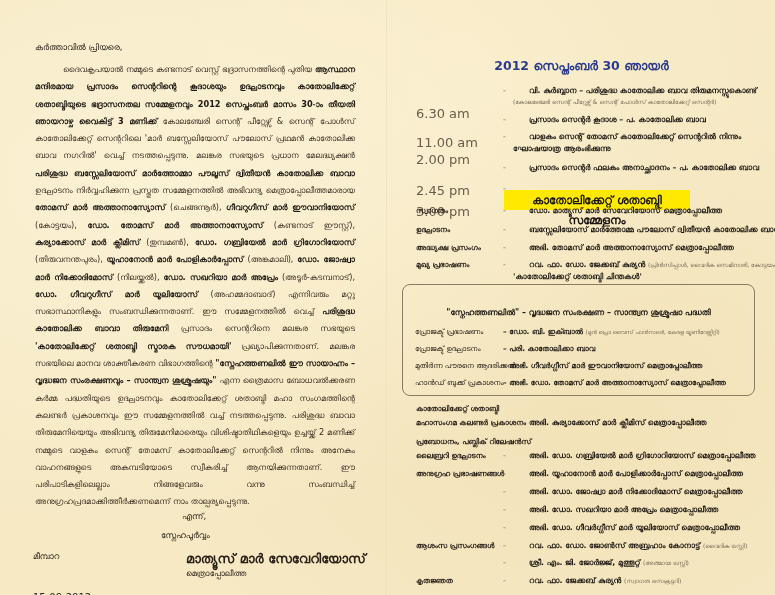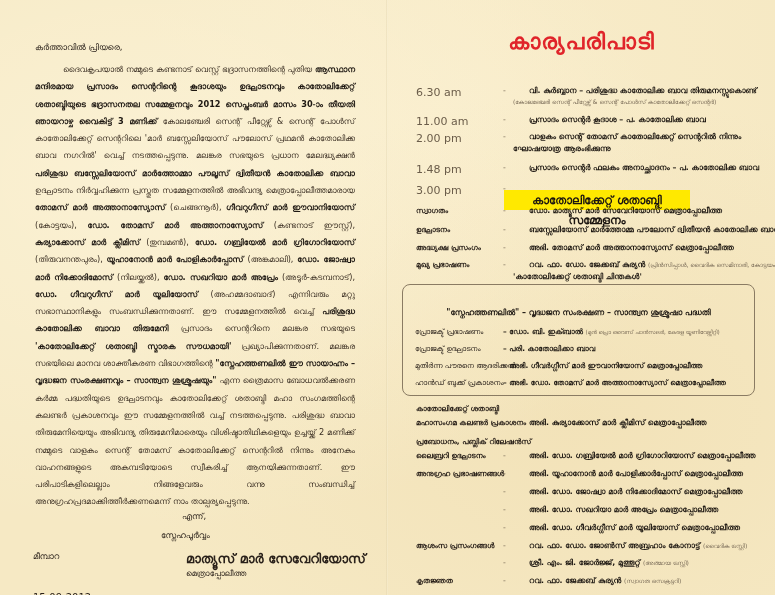--- a/index.html
+++ b/index.html
@@ -43,21 +43,21 @@
     .prog-title {
       position: absolute; left: 0; width: 387px; top: 28px; text-align: center;
       font-family: "DejaVu Serif", serif; font-weight: bold;
       font-size: 22px; color: #e0242a; letter-spacing: 1px;
     }
     .prog-date {
       position: absolute; left: 0; width: 387px; top: 58px; text-align: center;
       font-weight: bold; font-size: 12.5px; color: #2b3a8c;
     }
     .row { position: absolute; left: 28px; width: 350px; font-size: 7.8px; }
-    .row .t { position: absolute; left: 0; color: #6b5d4a; font-size: 11px; }
+    .row .t { position: absolute; left: 0; color: #6b5d4a; font-size: 13px; margin-top: 20px; }
     .row .lbl { position: absolute; left: 0; font-weight: bold; font-size: 7.4px; color: #2a211a; }
     .row .dash { position: absolute; left: 87px; color: #7a6c58; }
     .row .v { position: absolute; left: 97px; font-weight: bold; white-space: nowrap; color: #1e1812; margin-left: 16px; }
     .row .sub { font-weight: normal; color: #7a6c58; font-size: 6px; }
     .row .sub-line { position: absolute; left: 97px; top: 12px; font-size: 6px; color: #7a6c58; white-space: nowrap; }
     .row .cont { position: absolute; left: 97px; top: 12px; font-weight: bold; white-space: nowrap; color: #1e1812; }
 
     .highlight {
       position: absolute; left: 116px; top: 178px; width: 186px; height: 20px;
       background: #ffe900; color: #1a1410;
@@ -91,41 +91,41 @@
   <div class="letter-body" id="letter-body"><span class="indent"></span><span>ദൈവകൃപയാൽ നമ്മുടെ കണ്ടനാട് വെസ്റ്റ് ഭദ്രാസനത്തിന്റെ പുതിയ </span><b>ആസ്ഥാന മന്ദിരമായ പ്രസാദം സെന്ററിന്റെ കൂദാശയും ഉദ്ഘാടനവും കാതോലിക്കേറ്റ് ശതാബ്ദിയുടെ ഭദ്രാസനതല സമ്മേളനവും 2012 സെപ്തംബർ മാസം 30-ാം തീയതി ഞായറാഴ്ച വൈകിട്ട് 3 മണിക്ക്</b><span> കോലഞ്ചേരി സെന്റ് പീറ്റേഴ്സ് &amp; സെന്റ് പോൾസ് കാതോലിക്കേറ്റ് സെന്ററിലെ 'മാർ ബസ്സേലിയോസ് പൗലോസ് പ്രഥമൻ കാതോലിക്ക ബാവ നഗറിൽ' വെച്ച് നടത്തപ്പെടുന്നു. മലങ്കര സഭയുടെ പ്രധാന മേലദ്ധ്യക്ഷൻ </span><b>പരിശുദ്ധ ബസ്സേലിയോസ് മാർത്തോമ്മാ പൗലൂസ് ദ്വിതീയൻ കാതോലിക്ക ബാവാ</b><span> ഉദ്ഘാടനം നിർവ്വഹിക്കുന്ന പ്രസ്തുത സമ്മേളനത്തിൽ അഭിവന്ദ്യ മെത്രാപ്പോലീത്തമാരായ </span><b>തോമസ് മാർ അത്താനാസ്യോസ്</b><span> (ചെങ്ങന്നൂർ), </span><b>ഗീവറുഗീസ് മാർ ഈവാനിയോസ്</b><span> (കോട്ടയം), </span><b>ഡോ. തോമസ് മാർ അത്താനാസ്യോസ്</b><span> (കണ്ടനാട് ഈസ്റ്റ്), </span><b>കുര്യാക്കോസ് മാർ ക്ലീമിസ്</b><span> (തുമ്പമൺ), </span><b>ഡോ. ഗബ്രിയേൽ മാർ ഗ്രിഗോറിയോസ്</b><span> (തിരുവനന്തപുരം), </span><b>യൂഹാനോൻ മാർ പോളികാർപ്പോസ്</b><span> (അങ്കമാലി), </span><b>ഡോ. ജോഷ്വാ മാർ നിക്കോദിമോസ്</b><span> (നിലയ്ക്കൽ), </span><b>ഡോ. സഖറിയാ മാർ അപ്രേം</b><span> (അടൂർ-കടമ്പനാട്), </span><b>ഡോ. ഗീവറുഗീസ് മാർ യൂലിയോസ്</b><span> (അഹമ്മദാബാദ്) എന്നിവരും മറ്റു സഭാസ്ഥാനികളും സംബന്ധിക്കുന്നതാണ്. ഈ സമ്മേളനത്തിൽ വെച്ച് </span><b>പരിശുദ്ധ കാതോലിക്ക ബാവാ തിരുമേനി</b><span> പ്രസാദം സെന്ററിനെ മലങ്കര സഭയുടെ </span><b>'കാതോലിക്കേറ്റ് ശതാബ്ദി സ്മാരക സൗധമായി'</b><span> പ്രഖ്യാപിക്കുന്നതാണ്. മലങ്കര സഭയിലെ മാനവ ശാക്തീകരണ വിഭാഗത്തിന്റെ </span><b>"സ്നേഹത്തണലിൽ ഈ സായാഹ്നം – വൃദ്ധജന സംരക്ഷണവും – സാന്ത്വന ശുശ്രൂഷയും"</b><span> എന്ന ത്രൈമാസ ബോധവൽക്കരണ കർമ്മ പദ്ധതിയുടെ ഉദ്ഘാടനവും കാതോലിക്കേറ്റ് ശതാബ്ദി മഹാ സംഗമത്തിന്റെ കലണ്ടർ പ്രകാശനവും ഈ സമ്മേളനത്തിൽ വച്ച് നടത്തപ്പെടുന്നു. പരിശുദ്ധ ബാവാ തിരുമേനിയെയും അഭിവന്ദ്യ തിരുമേനിമാരെയും വിശിഷ്ടാതിഥികളെയും ഉച്ചയ്ക്ക് 2 മണിക്ക് നമ്മുടെ വാളകം സെന്റ് തോമസ് കാതോലിക്കേറ്റ് സെന്ററിൽ നിന്നും അനേകം വാഹനങ്ങളുടെ അകമ്പടിയോടെ സ്വീകരിച്ച് ആനയിക്കുന്നതാണ്. ഈ പരിപാടികളിലെല്ലാം നിങ്ങളേവരും വന്നു സംബന്ധിച്ച് അനുഗ്രഹപ്രദമാക്കിത്തീർക്കണമെന്ന് നാം താല്പര്യപ്പെടുന്നു.</span></div>
   <div class="closing closing-1">എന്ന്,</div>
   <div class="closing closing-2">സ്നേഹപൂർവ്വം</div>
   <div class="place">മീമ്പാറ</div>
   <div class="date">15-09-2012</div>
   <div class="signer">മാത്യൂസ് മാർ സേവേറിയോസ്</div>
   <div class="signer-title">മെത്രാപ്പോലീത്ത</div>
 </div>
 
 <div class="page right">
-  <div class="prog-title">കാര്യപരിപാടി</div>
+  <div class="prog-date">2012 സെപ്തംബർ 30 ഞായർ</div>
 
   <div class="row" style="top:86px">
     <span class="t">6.30 am</span>
     <span class="dash">-</span>
     <span class="v">വി. കുർബ്ബാന – പരിശുദ്ധ കാതോലിക്ക ബാവ തിരുമനസ്സുകൊണ്ട്</span>
     <span class="sub-line">(കോലഞ്ചേരി സെന്റ് പീറ്റേഴ്സ് &amp; സെന്റ് പോൾസ് കാതോലിക്കേറ്റ് സെന്റർ)</span>
   </div>
   <div class="row" style="top:115px">
     <span class="t">11.00 am</span>
     <span class="dash">-</span>
     <span class="v">പ്രസാദം സെന്റർ കൂദാശ – പ. കാതോലിക്ക ബാവ</span>
   </div>
   <div class="row" style="top:132px">
     <span class="t">2.00 pm</span>
     <span class="dash">-</span>
     <span class="v">വാളകം സെന്റ് തോമസ് കാതോലിക്കേറ്റ് സെന്ററിൽ നിന്നും</span>
     <span class="cont">ഘോഷയാത്ര ആരംഭിക്കുന്നു</span>
   </div>
   <div class="row" style="top:163px">
-    <span class="t">1.48 pm</span>
+    <span class="t">2.45 pm</span>
     <span class="dash">-</span>
     <span class="v">പ്രസാദം സെന്റർ ഫലകം അനാച്ഛാദനം – പ. കാതോലിക്ക ബാവ</span>
   </div>
   <div class="row" style="top:184px">
     <span class="t">3.00 pm</span>
     <span class="dash">-</span>
   </div>
   <div class="highlight">കാതോലിക്കേറ്റ് ശതാബ്ദി സമ്മേളനം</div>
 
   <div class="row" style="top:206px">

